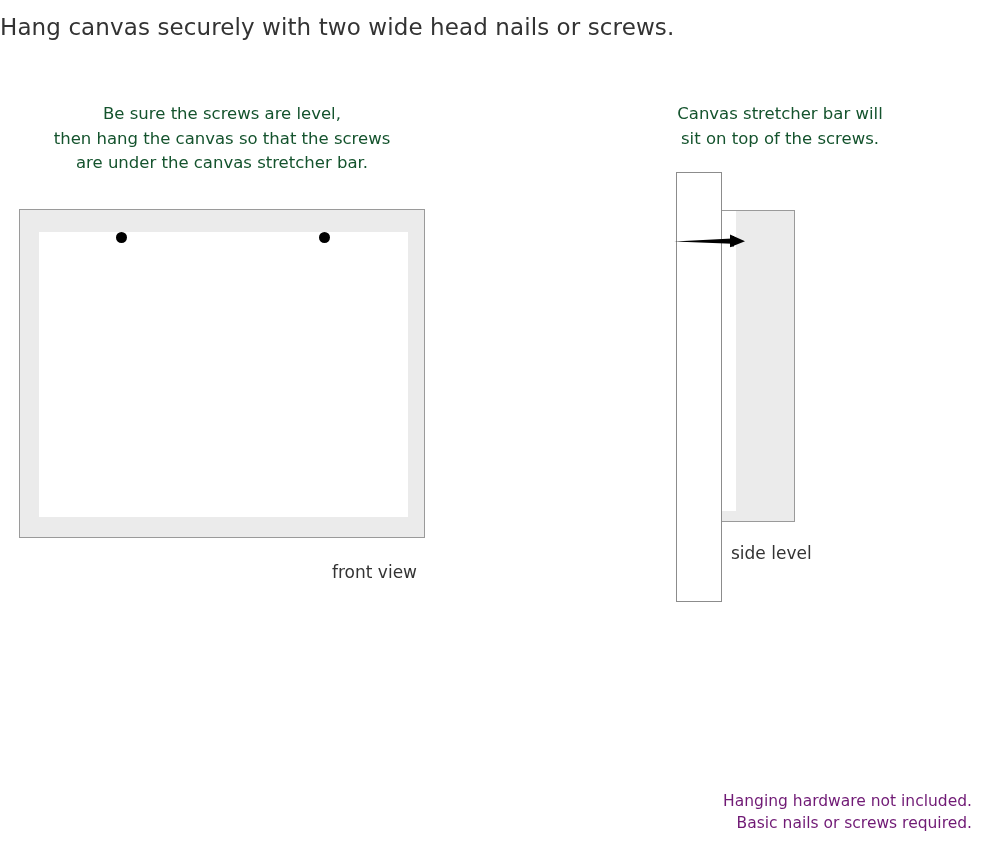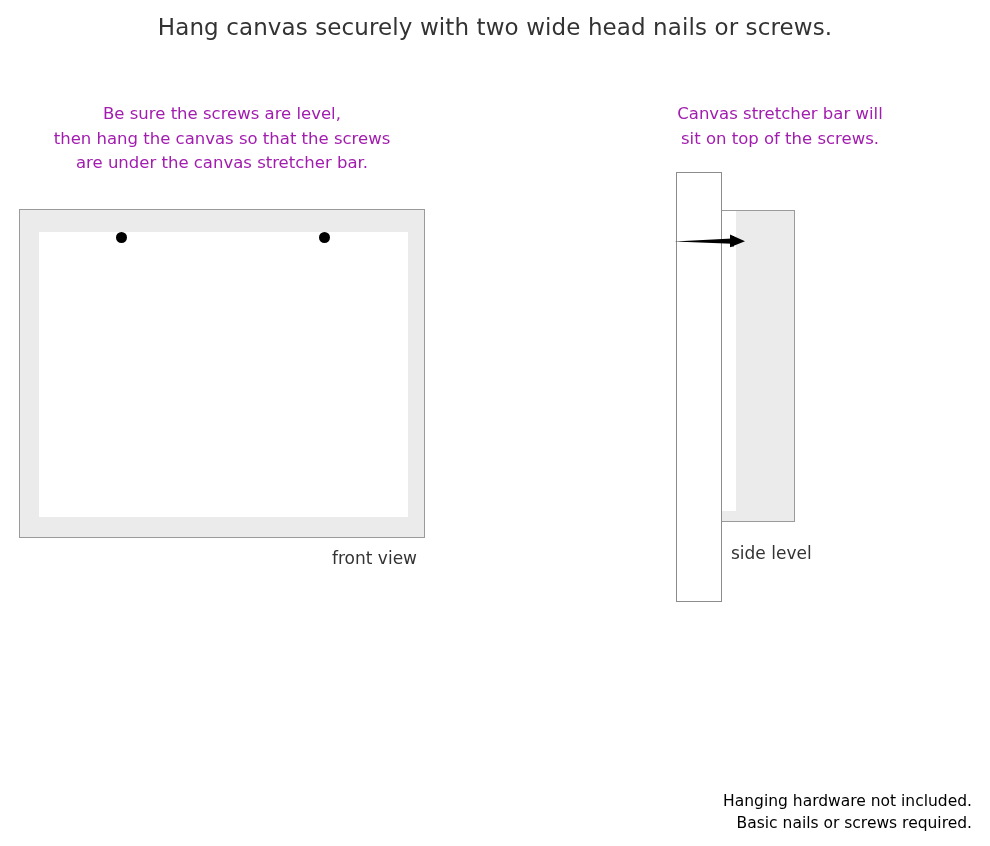--- a/index.html
+++ b/index.html
@@ -15,33 +15,32 @@
     color: #3a3a3a;
     overflow: hidden;
   }
 
   
   .title {
     position: absolute;
     left: 0;
     top: 14px;
     width: 990px;
-    text-align: center;
     font-size: 23px;
     font-weight: 400;
     color: #333333;
     letter-spacing: 0.1px;
   }
 
   
   .caption {
     position: absolute;
     font-size: 16.5px;
     line-height: 24.5px;
-    color: #a21caf;
+    color: #14532d;
     text-align: center;
     white-space: pre-line;
   }
   .caption-left {
     left: 0;
     top: 102px;
     width: 444px;
   }
   .caption-right {
     left: 560px;
@@ -77,21 +76,21 @@
   }
   .screw-dot.left  { left: 96px; top: 22px; }
   .screw-dot.right { left: 299px; top: 22px; }
 
   .view-label {
     position: absolute;
     font-size: 17px;
     color: #333333;
     white-space: nowrap;
   }
-  .label-front { left: 332px; top: 548px; }
+  .label-front { left: 332px; top: 562px; }
   .label-side  { left: 731px; top: 543px; }
 
   
   .side-view {
     position: absolute;
     left: 660px;
     top: 160px;
     width: 150px;
     height: 460px;
   }
@@ -137,21 +136,21 @@
 
   
   .footer {
     position: absolute;
     right: 18px;
     top: 790px;
     width: 420px;
     text-align: right;
     font-size: 15.5px;
     line-height: 22px;
-    color: #000000;
+    color: #701a75;
     white-space: pre-line;
   }
 </style>
 </head>
 <body>
 
 <div class="title">Hang canvas securely with two wide head nails or screws.</div>
 
 <div class="caption caption-left">Be sure the screws are level,
 then hang the canvas so that the screws

